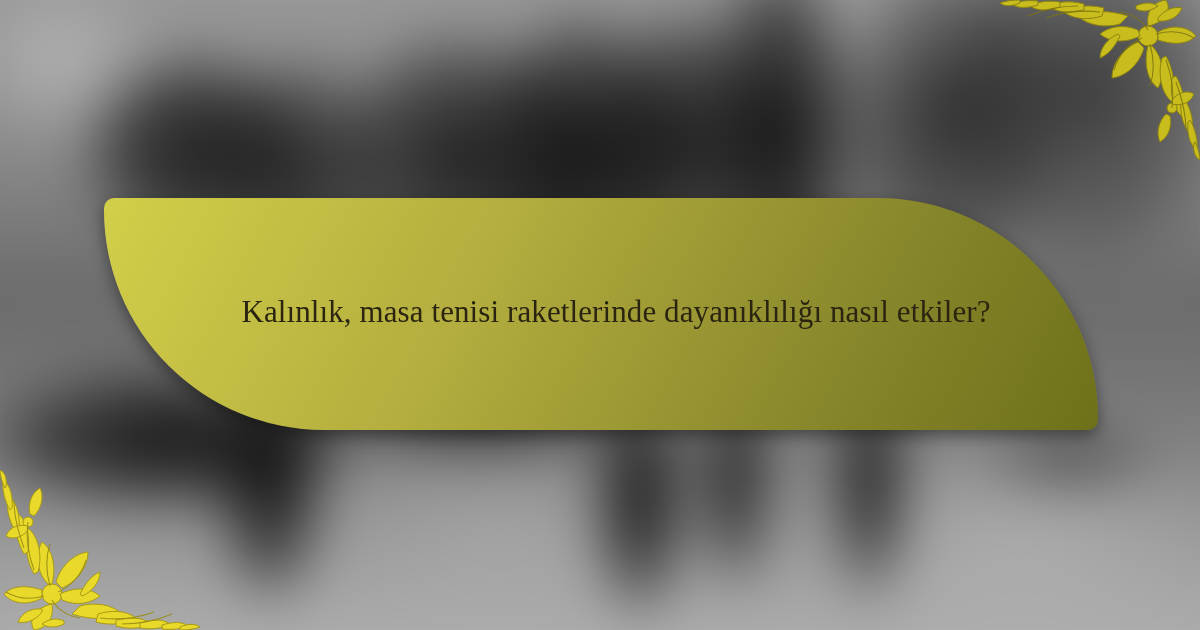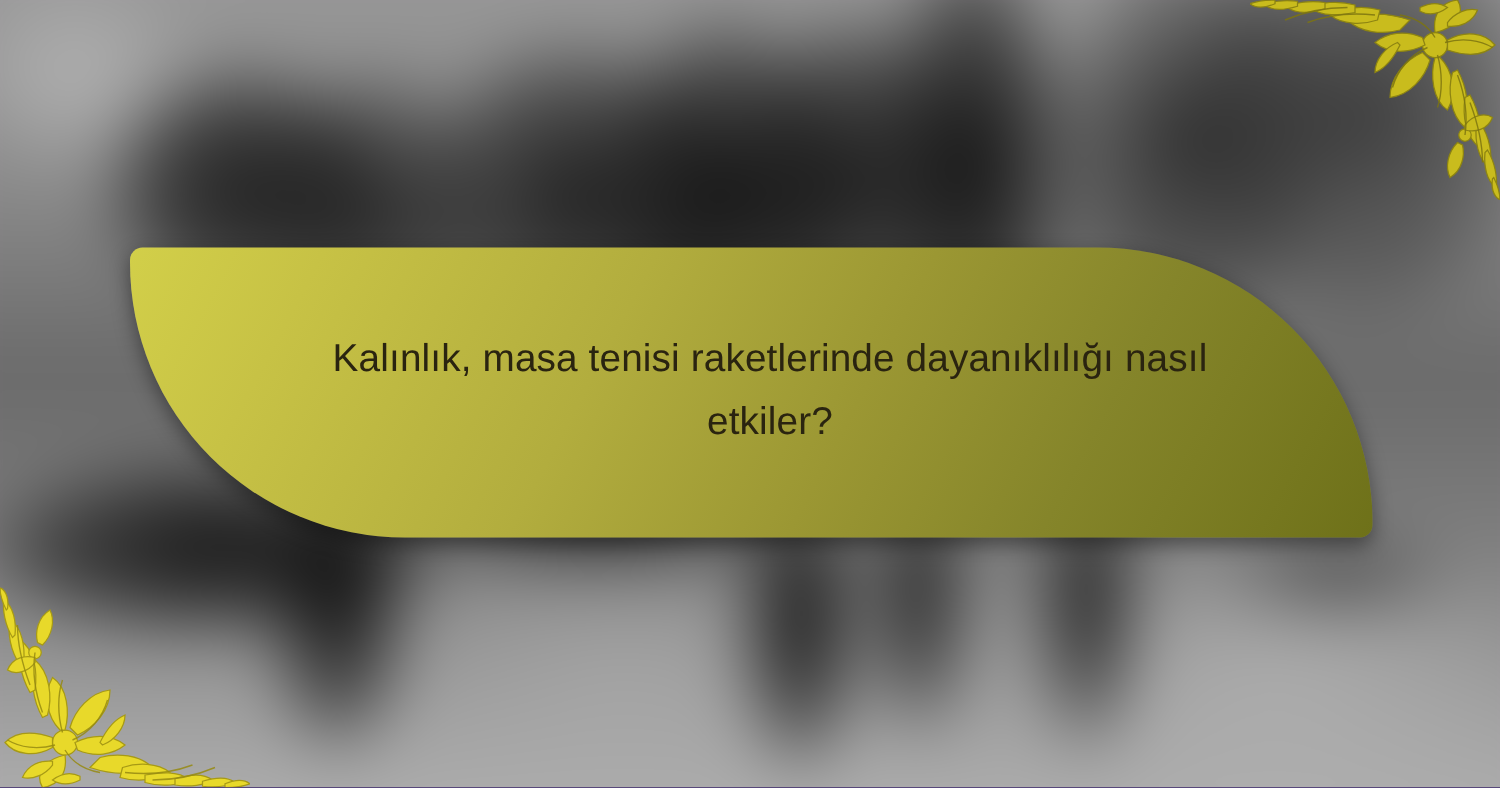--- a/index.html
+++ b/index.html
@@ -5,22 +5,22 @@
   html, body {
     margin: 0;
     padding: 0;
     background: #000;
   }
   .stage {
     position: relative;
     width: 1200px;
     height: 630px;
     overflow: hidden;
-    background: #8b5cf6;
-    font-family: Liberation Sans, sans-serif;
+    background: #15803d;
+    font-family: Liberation Serif, serif;
   }
 
   
   .bg-photo {
     position: absolute;
     inset: -60px;
     filter: blur(26px) grayscale(100%);
     background-color: #9a9a9a;
     background-image:
       

